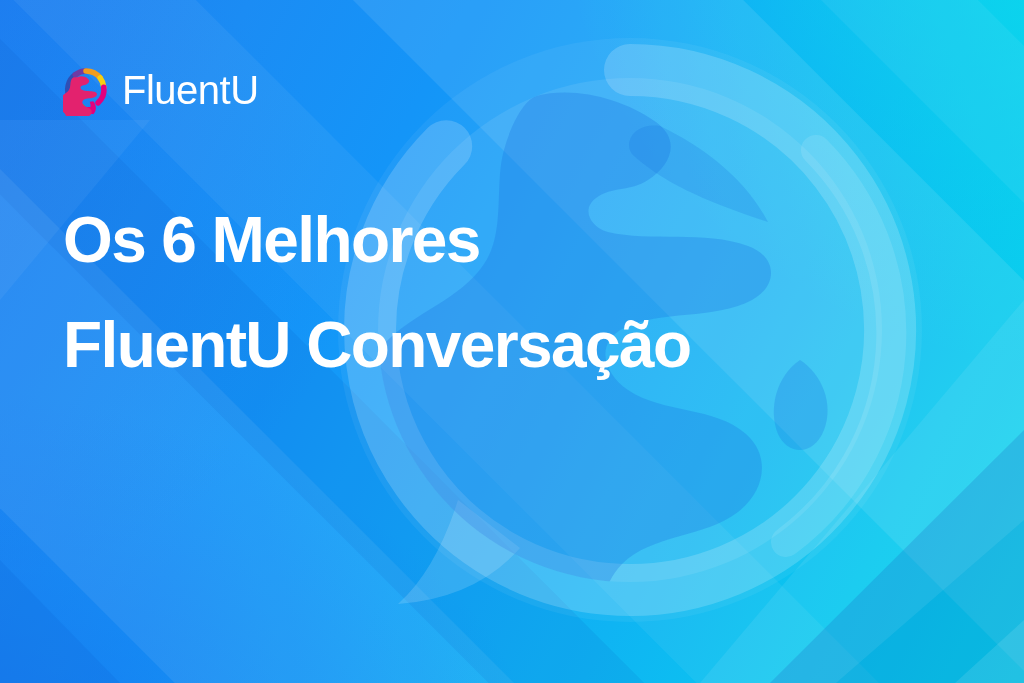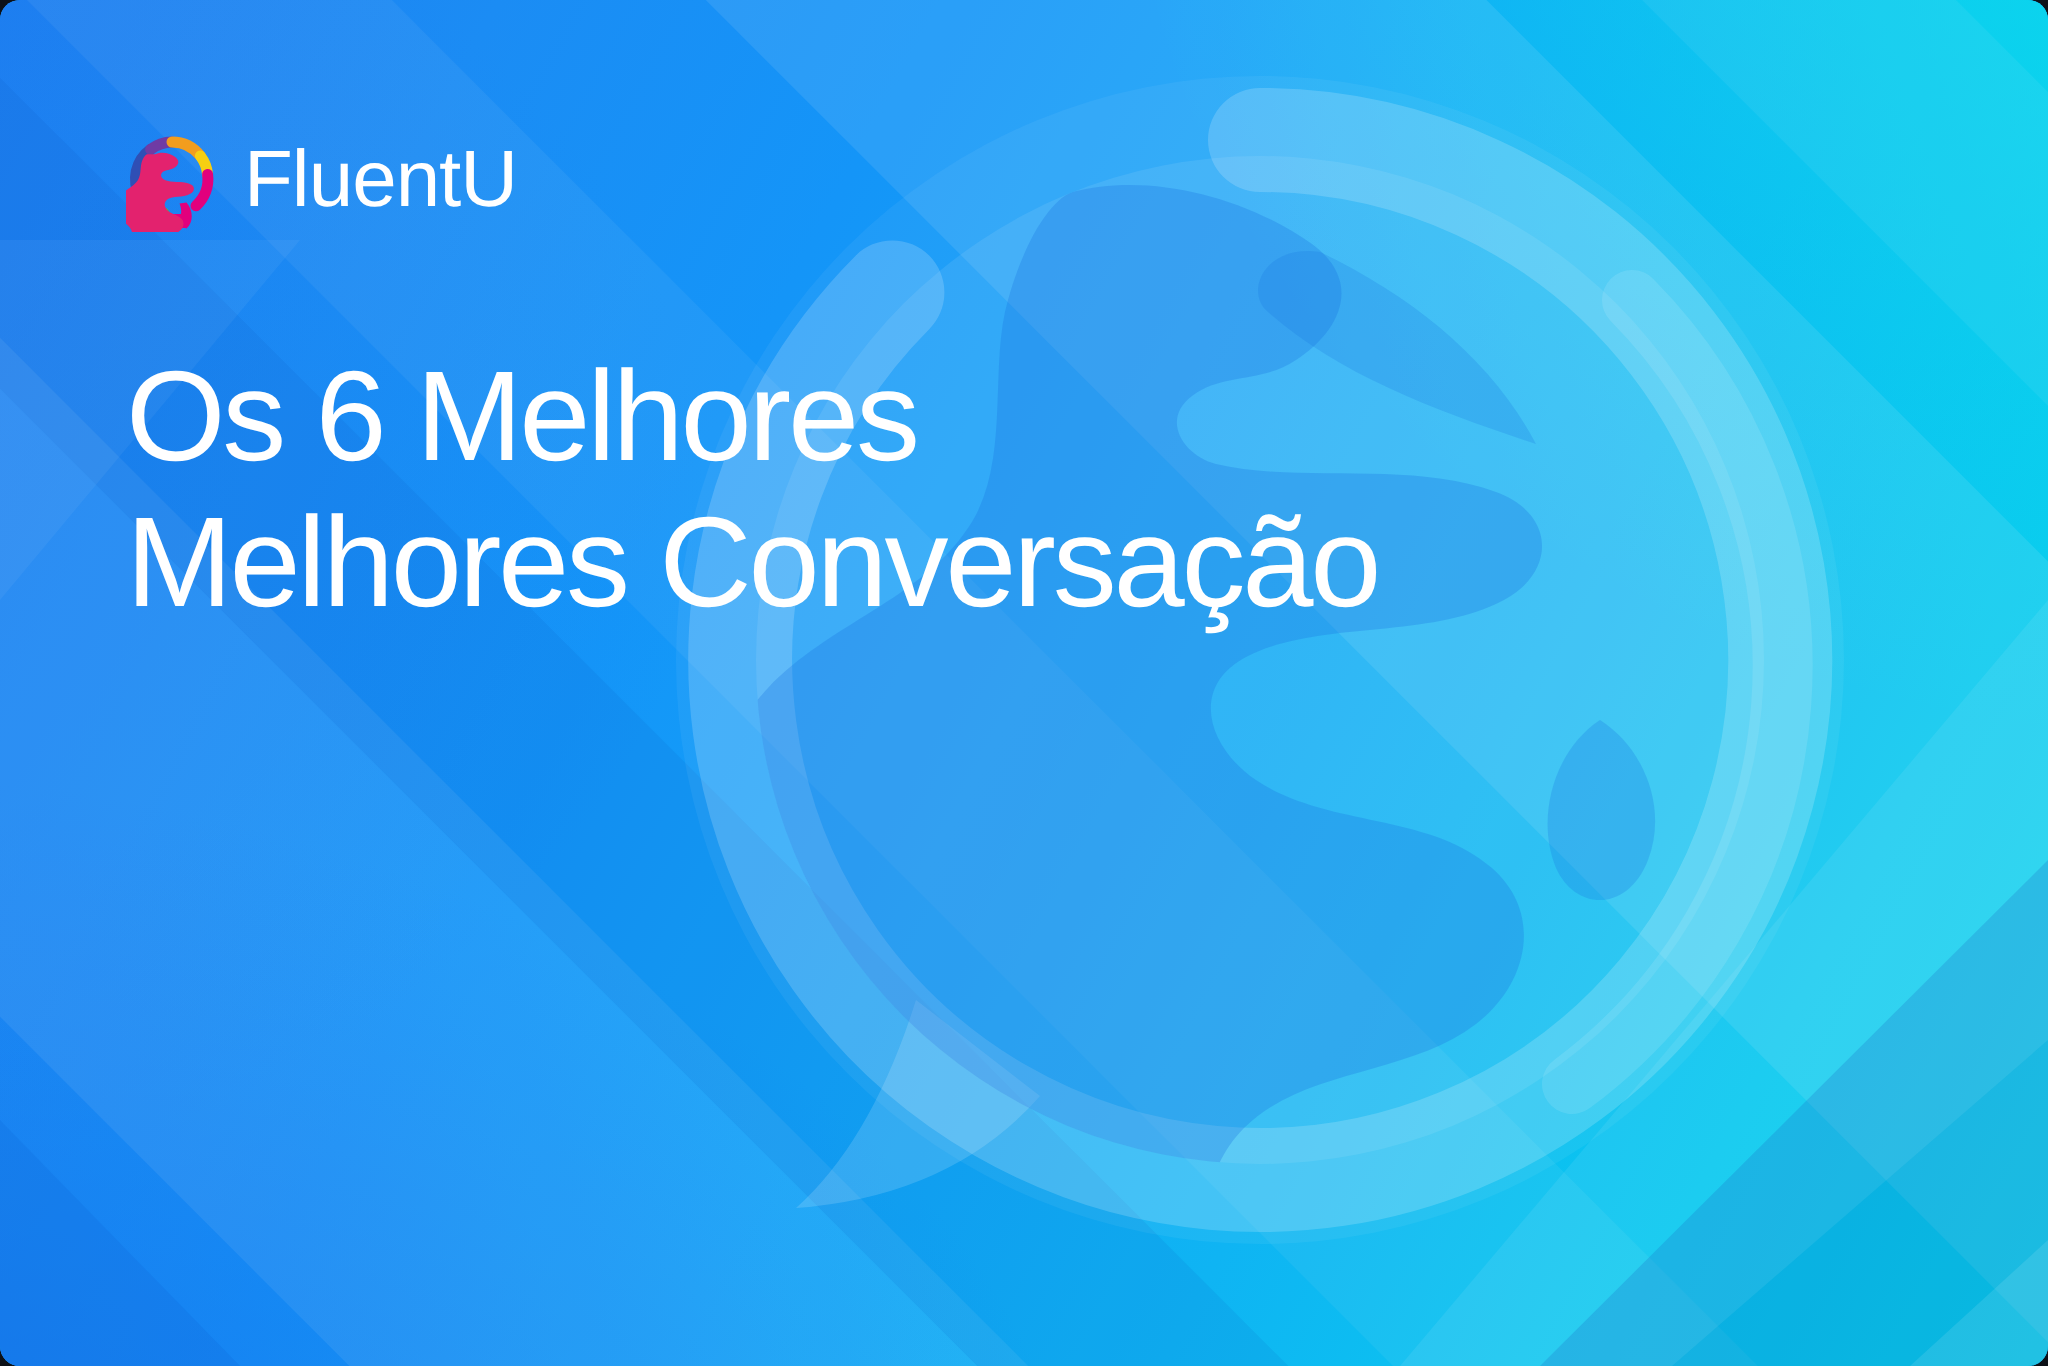--- a/index.html
+++ b/index.html
@@ -8,21 +8,20 @@
     background: #0d1117;
   }
   #banner {
     position: relative;
     width: 1024px;
     height: 683px;
     overflow: hidden;
     font-family: "Liberation Sans", "DejaVu Sans", sans-serif;
     background: #1b93f5;
     isolation: isolate;
-    border-radius: 10px;
   }
 
   
   .bg-base {
     position: absolute;
     inset: 0;
     background: linear-gradient(118deg,
         #1e7ef0 0%,
         #1b8cf4 18%,
         #1495f8 34%,
@@ -98,24 +97,25 @@
     left: 63px;
     top: 172px;
     z-index: 6;
     width: 900px;
   }
   .headline .hl {
     display: block;
     color: #ffffff;
     font-size: 64px;
     line-height: 73px;
-    font-weight: 400;
+    font-weight: 700;
     letter-spacing: -1.6px;
     white-space: nowrap;
     text-rendering: optimizeLegibility;
+    margin-top: 32px;
   }
 </style>
 </head>
 <body>
 
 <div id="banner">
 
   <div class="bg-base"></div>
   <div class="bg-radial"></div>
 
@@ -210,16 +210,16 @@
                c 3 7 -2 14 -9 16 c -8 2 -17 -2 -22 4 c -5 6 -3 15 -9 19
                c -6 4 -15 0 -19 -6 c -5 -7 -4 -17 -9 -24 c -5 -7 -14 -10 -17 -18
                c -4 -10 1 -20 8 -26 c 7 -7 16 -10 20 -18 c 4 -7 2 -17 5 -24
                c 2 -5 4 -7 6 -8 z" fill="#e3226e" transform="translate(3,2) scale(0.78)"></path>
     </svg>
     <span class="brand-word">FluentU</span>
   </div>
 
   <div class="headline">
     <span class="hl">Os 6 Melhores</span>
-    <span class="hl">Melhores Conversação</span>
+    <span class="hl">FluentU Conversação</span>
   </div>
 
 </div>
 
 </body></html>

